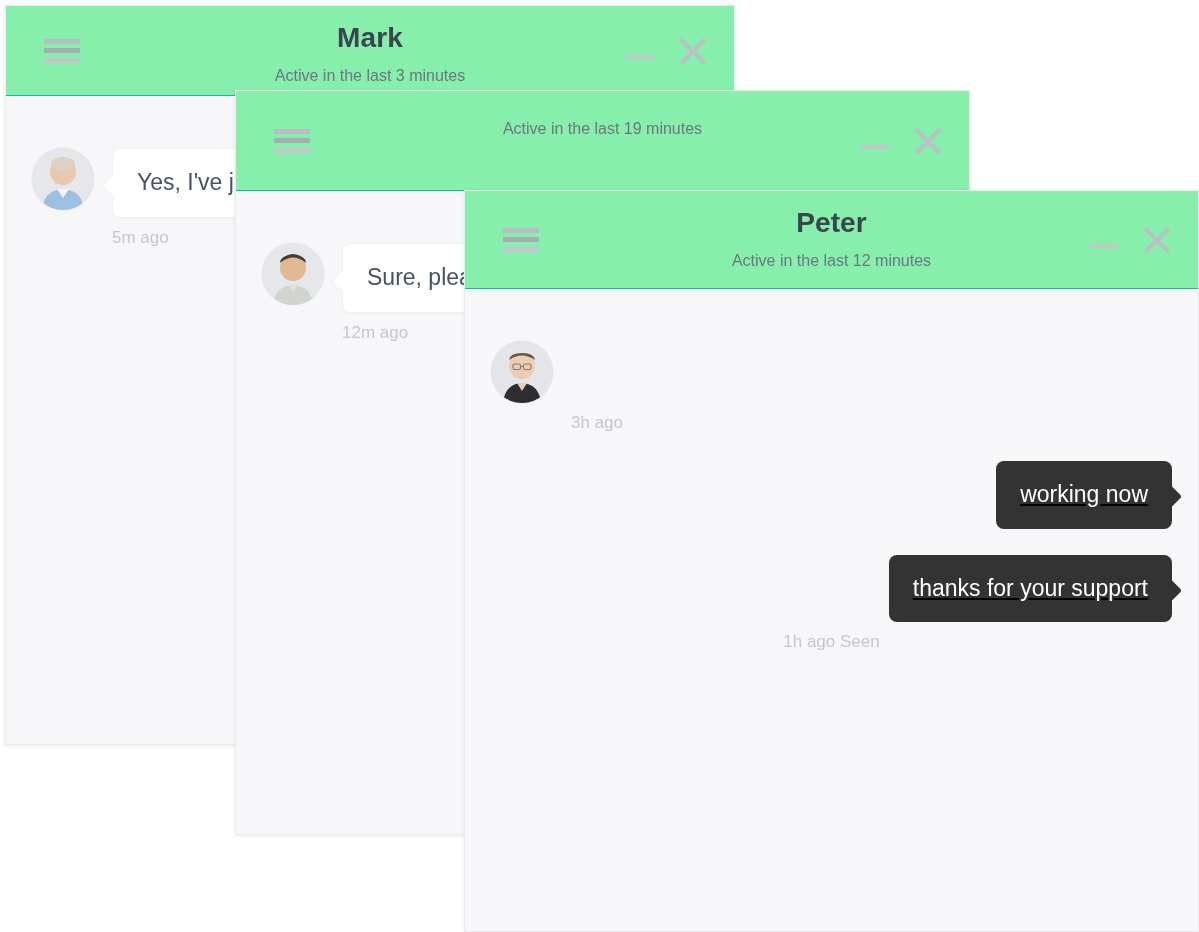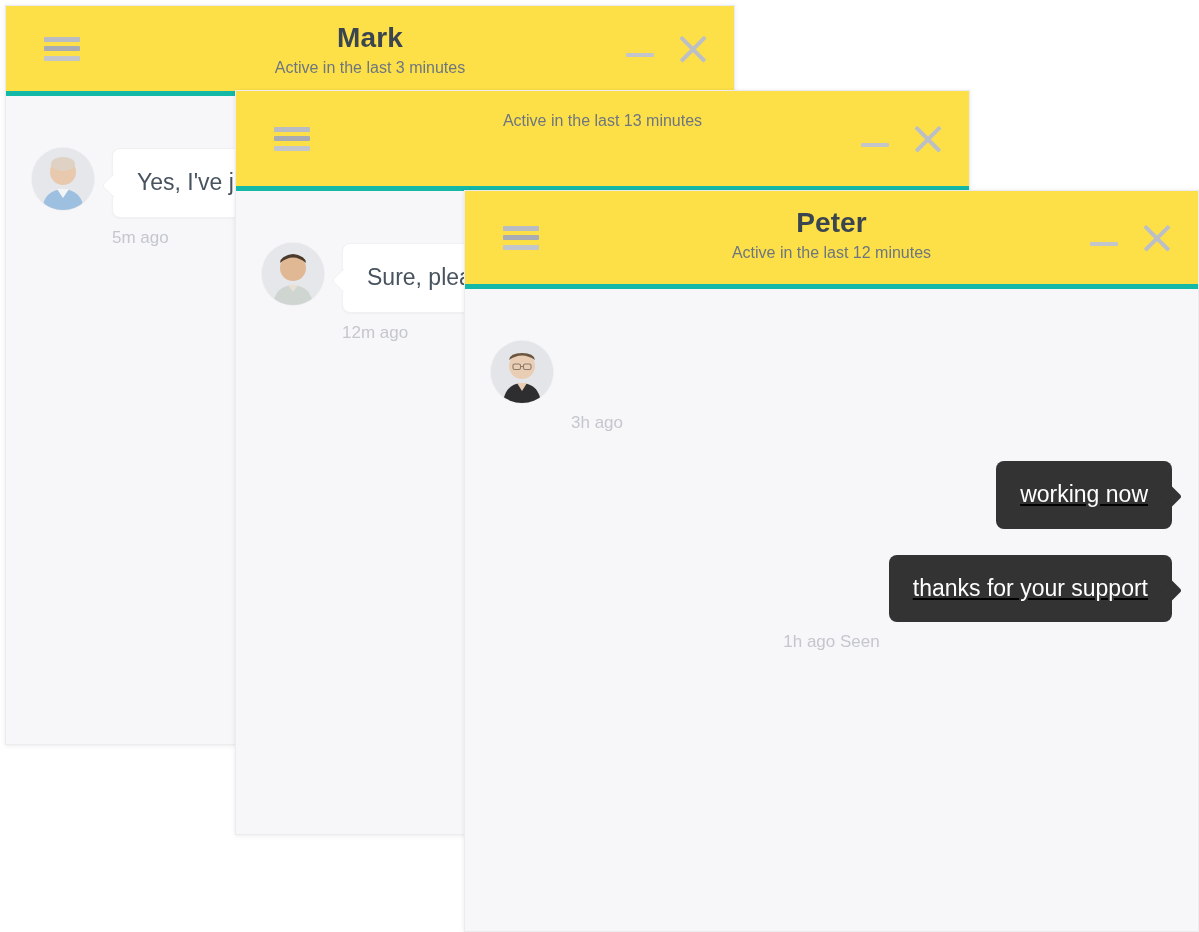--- a/index.html
+++ b/index.html
@@ -17,25 +17,25 @@
     border: 1px solid #ececf0;
     box-shadow: 0 1px 5px rgba(0,0,0,0.07), 0 0 1px rgba(0,0,0,0.06);
     display: flex;
     flex-direction: column;
     overflow: hidden;
   }
 
   
   .win-header {
     position: relative;
-    background: #fde047;
+    background: #86efac;
     flex: 0 0 auto;
     display: flex;
     align-items: flex-start;
-    border-bottom: 5px solid #14b8a6;
+    border-bottom: 1px solid #14b8a6;
   }
   .hamburger {
     position: absolute;
     left: 38px;
     top: 50%;
     transform: translateY(-50%);
     width: 36px; height: 24px;
     display: flex; flex-direction: column; justify-content: space-between;
     cursor: pointer;
   }
@@ -54,21 +54,21 @@
   .win-name {
     font-size: 28px;
     font-weight: bold;
     color: #3b4550;
     line-height: 1.15;
     letter-spacing: 0.1px;
   }
   .win-status {
     font-size: 16px;
     color: #6d7680;
-    margin-top: 4px;
+    margin-top: 12px;
     line-height: 1.2;
   }
 
   .win-actions {
     position: absolute;
     right: 24px;
     top: 50%;
     transform: translateY(-50%);
     display: flex;
     align-items: center;
@@ -237,21 +237,21 @@
   </div>
 
   <div class="chat-window" id="win-tom">
     <div class="win-header">
       <div class="hamburger">
         <span></span>
         <span></span>
         <span></span>
       </div>
       <div class="header-titles">
-        <div class="win-status">Active in the last 13 minutes</div>
+        <div class="win-status">Active in the last 19 minutes</div>
       </div>
       <div class="win-actions">
         <div class="btn-min"></div>
         <div class="btn-close"></div>
       </div>
     </div>
     <div class="win-body">
 
       <div class="msg-block">
         <div class="msg-row incoming">

